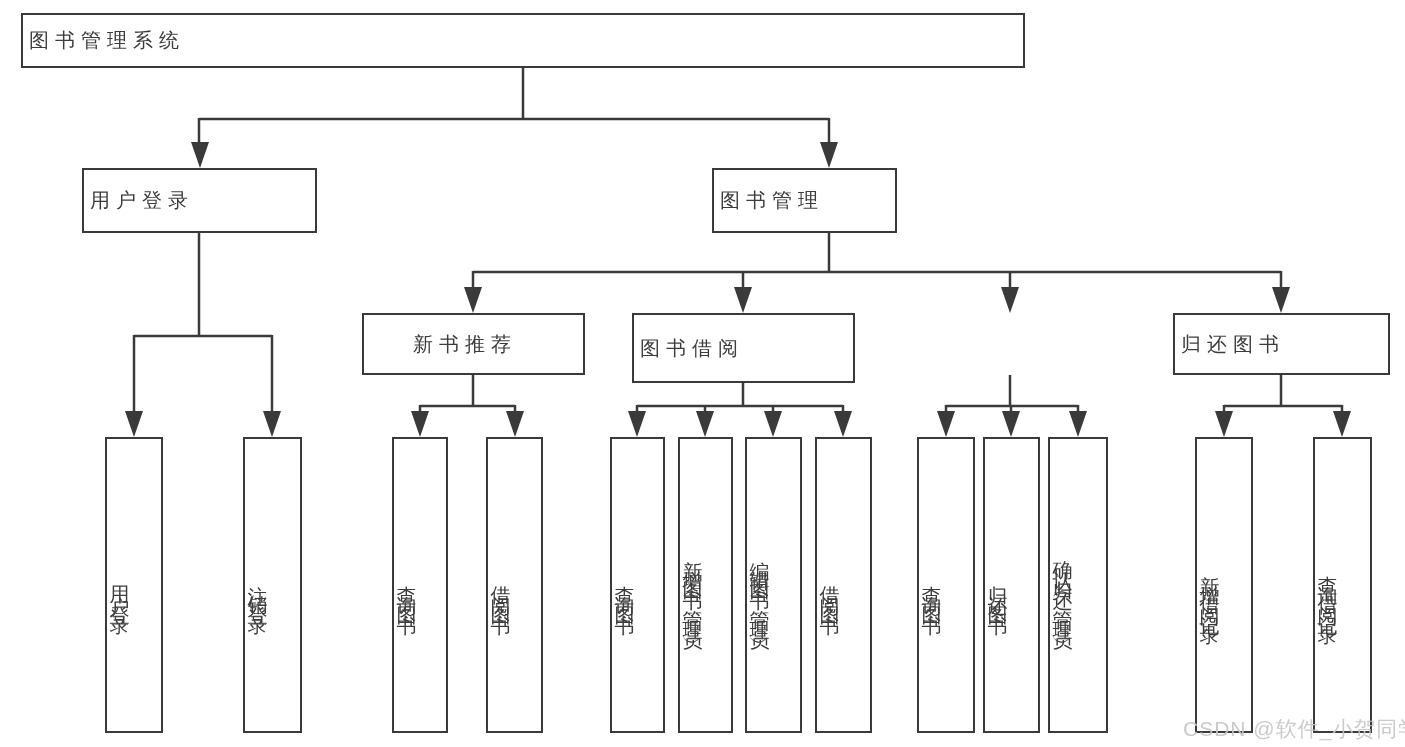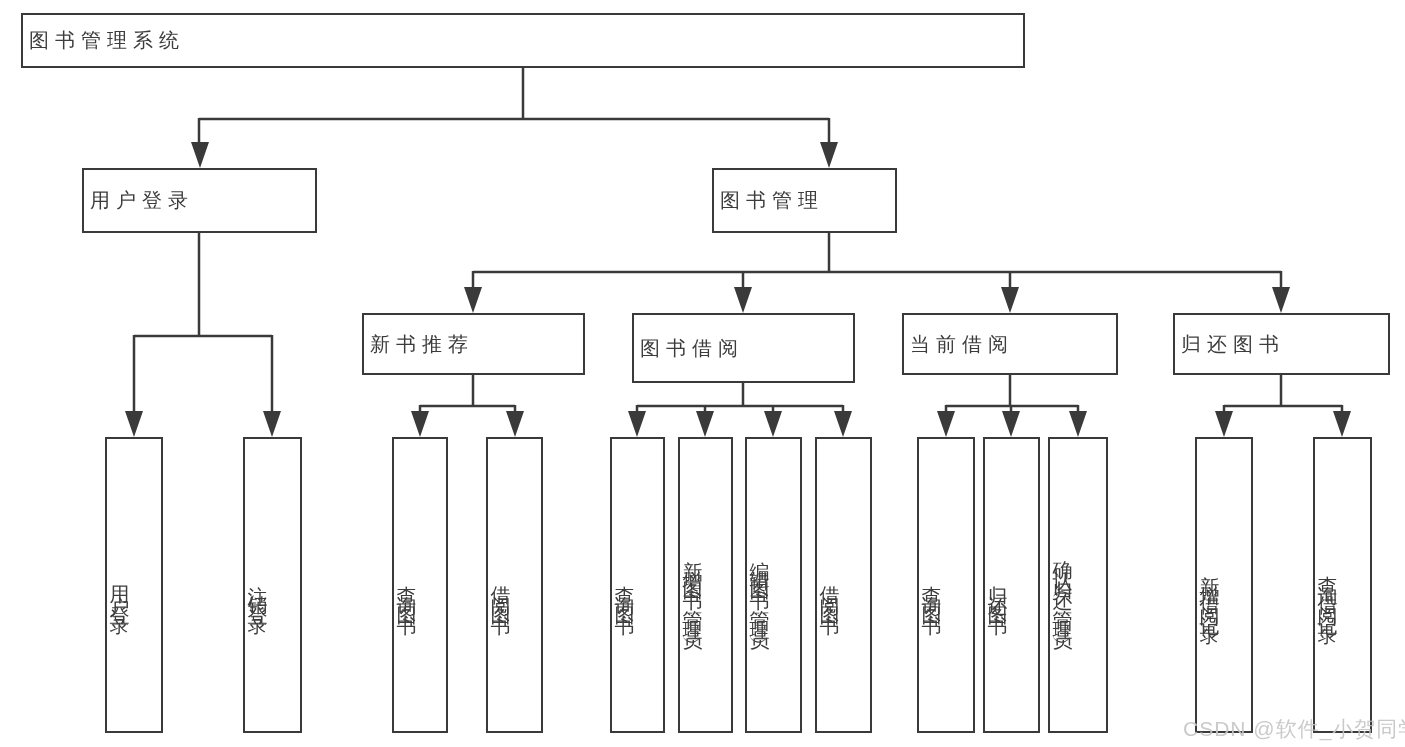--- a/index.html
+++ b/index.html
@@ -84,28 +84,25 @@
     <span>图书管理系统</span>
   </div>
 
   <div class="box h" style="left:82px; top:168px; width:235px; height:65px;">
     <span>用户登录</span>
   </div>
   <div class="box h" style="left:712px; top:168px; width:185px; height:65px;">
     <span>图书管理</span>
   </div>
 
-  <div class="box h" style="left:362px; top:313px; width:223px; height:62px;">
+  <div class="box h" style="left:362px; top:313px; width:223px; height:62px;padding-left:43px;">
     <span>新书推荐</span>
   </div>
   <div class="box h" style="left:632px; top:313px; width:223px; height:70px;">
     <span>图书借阅</span>
-  </div>
-  <div class="box h" style="left:902px; top:313px; width:216px; height:62px;">
-    <span>当前借阅</span>
   </div>
   <div class="box h" style="left:1173px; top:313px; width:217px; height:62px;">
     <span>归还图书</span>
   </div>
 
   <div class="box v" style="left:105px; top:437px; width:58px; height:296px;">
     <span>用户登录</span>
   </div>
   <div class="box v" style="left:243px; top:437px; width:59px; height:296px;">
     <span>注销登录</span>

